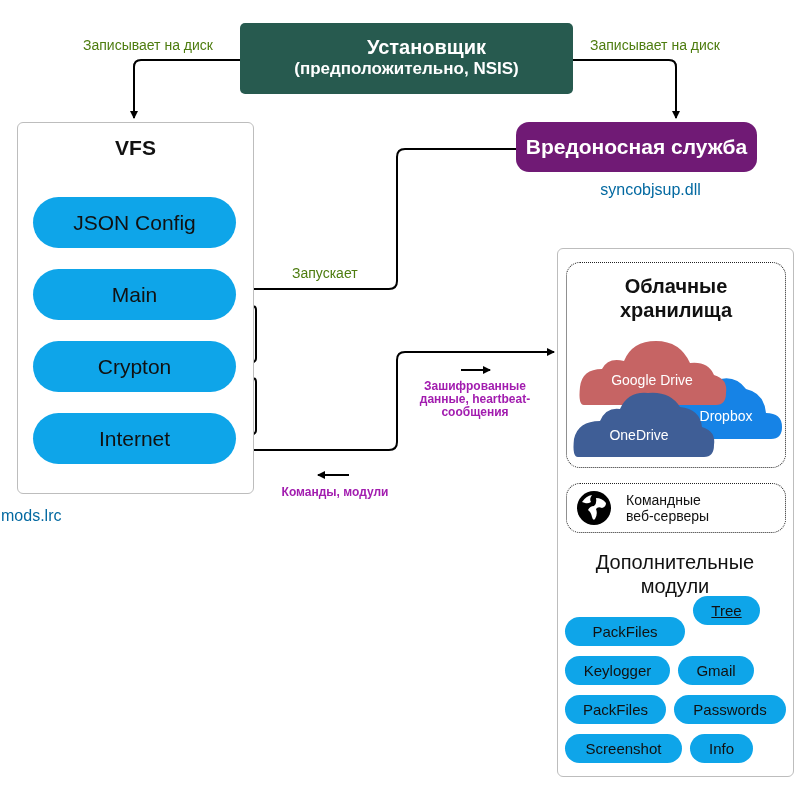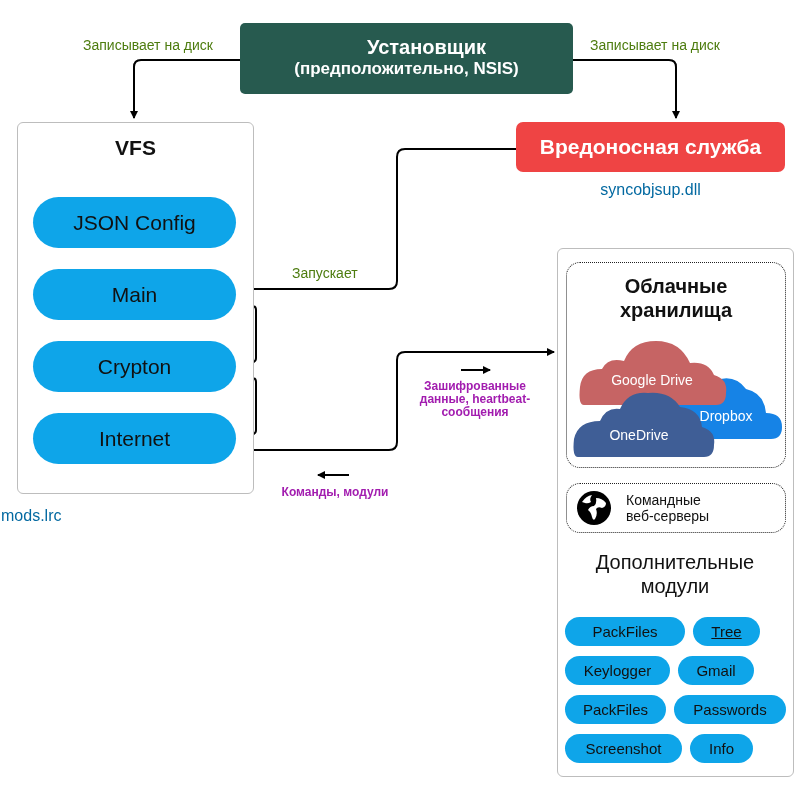--- a/index.html
+++ b/index.html
@@ -5,21 +5,21 @@
   html, body { margin: 0; padding: 0; background: #ffffff; }
   body { width: 806px; height: 794px; position: relative; overflow: hidden;
          font-family: "Liberation Sans", "DejaVu Sans", sans-serif; color: #111; }
   .abs { position: absolute; }
   .lbl { font-size: 14px; color: #4d7c0f; white-space: nowrap; }
   .lbl-b { font-size: 12px; font-weight: bold; color: #a21caf; text-align: center; line-height: 13px; }
   .installer { left: 240px; top: 23px; width: 333px; height: 71px; background: #275a4f; border-radius: 5px;
                color: #fff; text-align: center; font-weight: bold; }
   .installer .t1 { font-size: 20px; margin-top: 12px; line-height: 24px; margin-left: 40px; }
   .installer .t2 { font-size: 17px; line-height: 20px; }
-  .malsvc { left: 516px; top: 122px; width: 269px; height: 50px; background: #ef4444; border-radius: 7px;
+  .malsvc { left: 516px; top: 122px; width: 241px; height: 50px; background: #701a75; border-radius: 13px;
             color: #fff; font-size: 21px; font-weight: bold; display: flex; align-items: center; justify-content: center; }
   .vfs { left: 17px; top: 122px; width: 235px; height: 370px; border: 1px solid #bdbdbd; border-radius: 6px; background: #fff; }
   .vfs-title { left: 17px; top: 136px; width: 237px; text-align: center; font-size: 21px; font-weight: bold; }
   .pill { background: #0ea5e9; border-radius: 26px; display: flex; align-items: center; justify-content: center;
           font-size: 21px; color: #111; }
   .vpill { left: 33px; width: 203px; height: 51px; }
   .right-panel { left: 557px; top: 248px; width: 235px; height: 527px; border: 1px solid #bdbdbd; border-radius: 6px; background: #fff; }
   .dotted { border: 1.5px dotted #222; border-radius: 14px; }
   .cloud-title { left: 566px; top: 274px; width: 220px; text-align: center; font-size: 20px; font-weight: bold; line-height: 24px; }
   .addl-title { left: 560px; top: 550px; width: 230px; text-align: center; font-size: 20px; font-weight: normal; line-height: 24px; }
@@ -105,19 +105,19 @@
 <div class="abs" style="left:626px;top:492px;font-size:14px;line-height:16px;">
   <div>Командные</div>
   <div>веб-серверы</div>
 </div>
 
 <div class="abs addl-title">
   <div>Дополнительные</div>
   <div>модули</div>
 </div>
 <div class="abs pill mpill" style="left:565px;top:617px;width:120px;">PackFiles</div>
-<div class="abs pill mpill" style="left:693px;top:617px;width:67px;text-decoration:underline;">Tree</div>
+<div class="abs pill mpill" style="left:693px;top:596px;width:67px;text-decoration:underline;">Tree</div>
 <div class="abs pill mpill" style="left:565px;top:656px;width:105px;">Keylogger</div>
 <div class="abs pill mpill" style="left:678px;top:656px;width:76px;">Gmail</div>
 <div class="abs pill mpill" style="left:565px;top:695px;width:101px;">PackFiles</div>
 <div class="abs pill mpill" style="left:674px;top:695px;width:112px;">Passwords</div>
 <div class="abs pill mpill" style="left:565px;top:734px;width:117px;">Screenshot</div>
 <div class="abs pill mpill" style="left:690px;top:734px;width:63px;">Info</div>
 
 </body></html>

